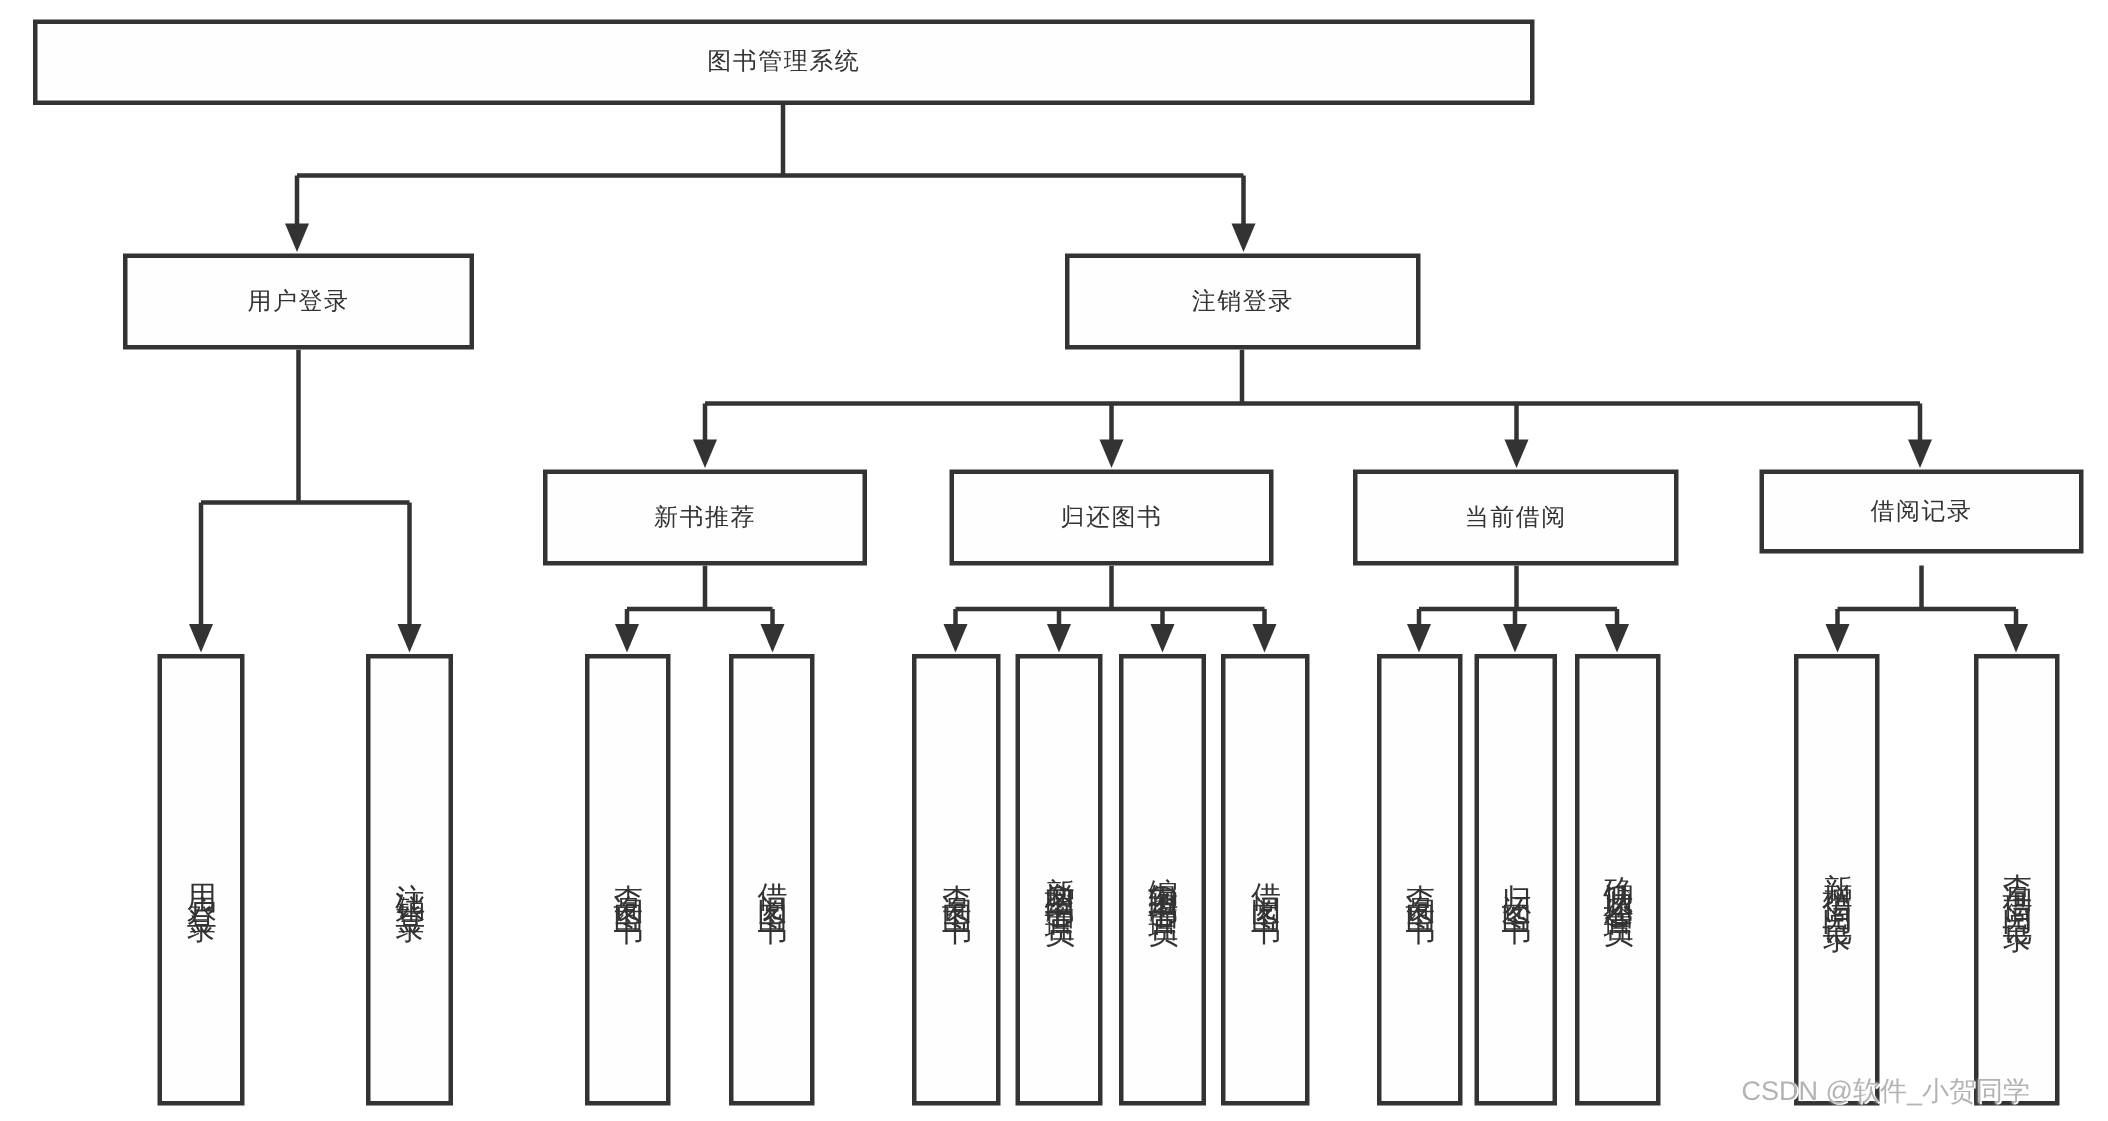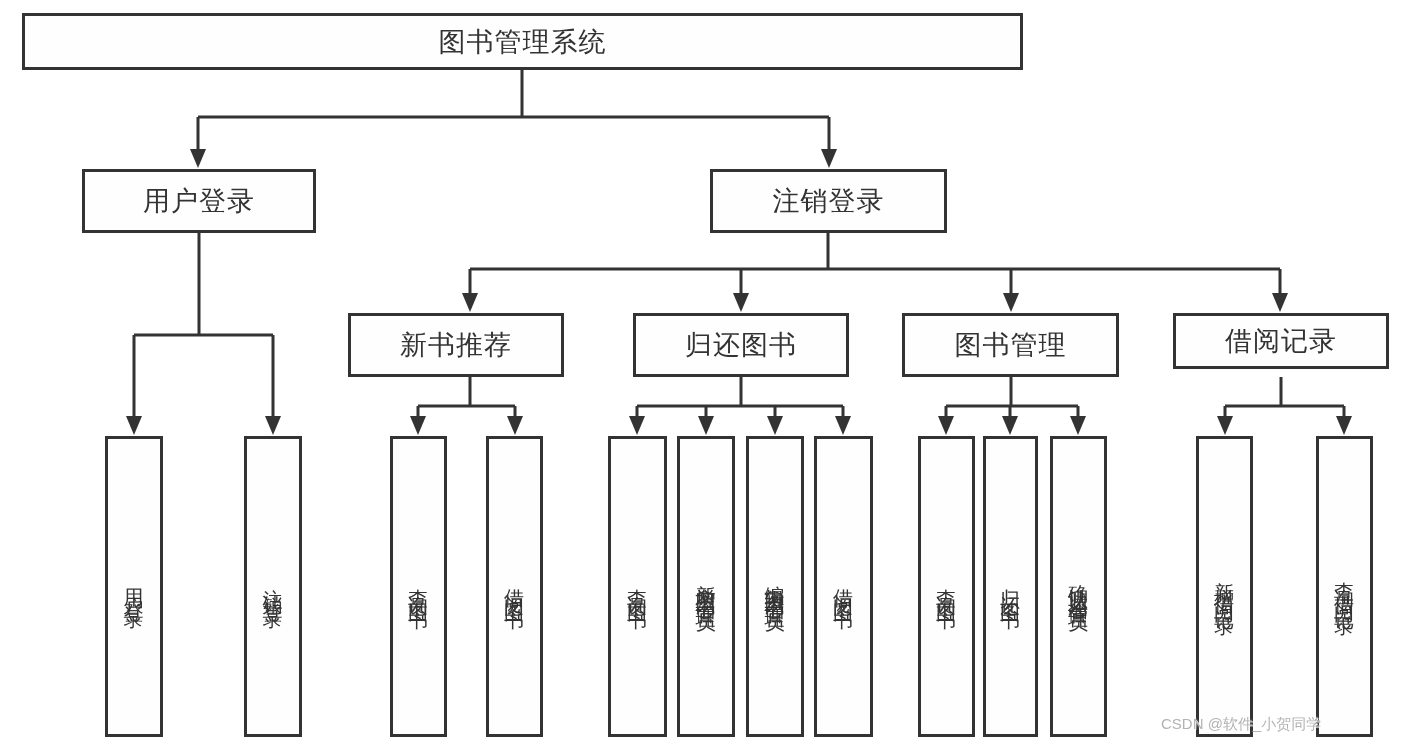--- a/index.html
+++ b/index.html
@@ -16,37 +16,37 @@
     box-sizing:border-box;
     background:#fefefe;
     border:3px solid #333333;
     display:flex;
     align-items:center;
     justify-content:center;
     color:#333333;
   }
   .box.lvl0{border-width:3px;}
   .hlbl{
-    font-size:27px;
+    font-size:16px;
     letter-spacing:1px;
     white-space:nowrap;
   }
   .vlbl{
     writing-mode:vertical-rl;
     text-orientation:mixed;
     font-size:20px;
     letter-spacing:7px;
     line-height:1;
   }
   .vlbl.tight{letter-spacing:4px;}
   #watermark{
     position:absolute;
     left:1161px;
     top:715px;
-    font-size:15px;
+    font-size:18px;
     color:#b3b3b3;
     text-shadow:0 0 2px #ffffff, 1px 1px 0 #ffffff;
     white-space:nowrap;
     z-index:10;
   }
 </style>
 </head>
 <body>
 
 <div id="stage">
@@ -86,28 +86,28 @@
     <span class="hlbl">图书管理系统</span>
   </div>
 
   <div class="box" style="left:82px;top:169px;width:234px;height:64px">
     <span class="hlbl">用户登录</span>
   </div>
   <div class="box" style="left:710px;top:169px;width:237px;height:64px">
     <span class="hlbl">注销登录</span>
   </div>
 
-  <div class="box" style="left:348px;top:313px;width:216px;height:64px">
+  <div class="box" style="left:362px;top:313px;width:216px;height:64px">
     <span class="hlbl">新书推荐</span>
   </div>
   <div class="box" style="left:633px;top:313px;width:216px;height:64px">
     <span class="hlbl">归还图书</span>
   </div>
   <div class="box" style="left:902px;top:313px;width:217px;height:64px">
-    <span class="hlbl">图书管理</span>
+    <span class="hlbl">当前借阅</span>
   </div>
   <div class="box" style="left:1173px;top:313px;width:216px;height:56px">
     <span class="hlbl">借阅记录</span>
   </div>
 
   <div class="box" style="left:105px;top:436px;width:58px;height:301px">
     <span class="vlbl">用户登录</span>
   </div>
   <div class="box" style="left:244px;top:436px;width:58px;height:301px">
     <span class="vlbl">注销登录</span>

